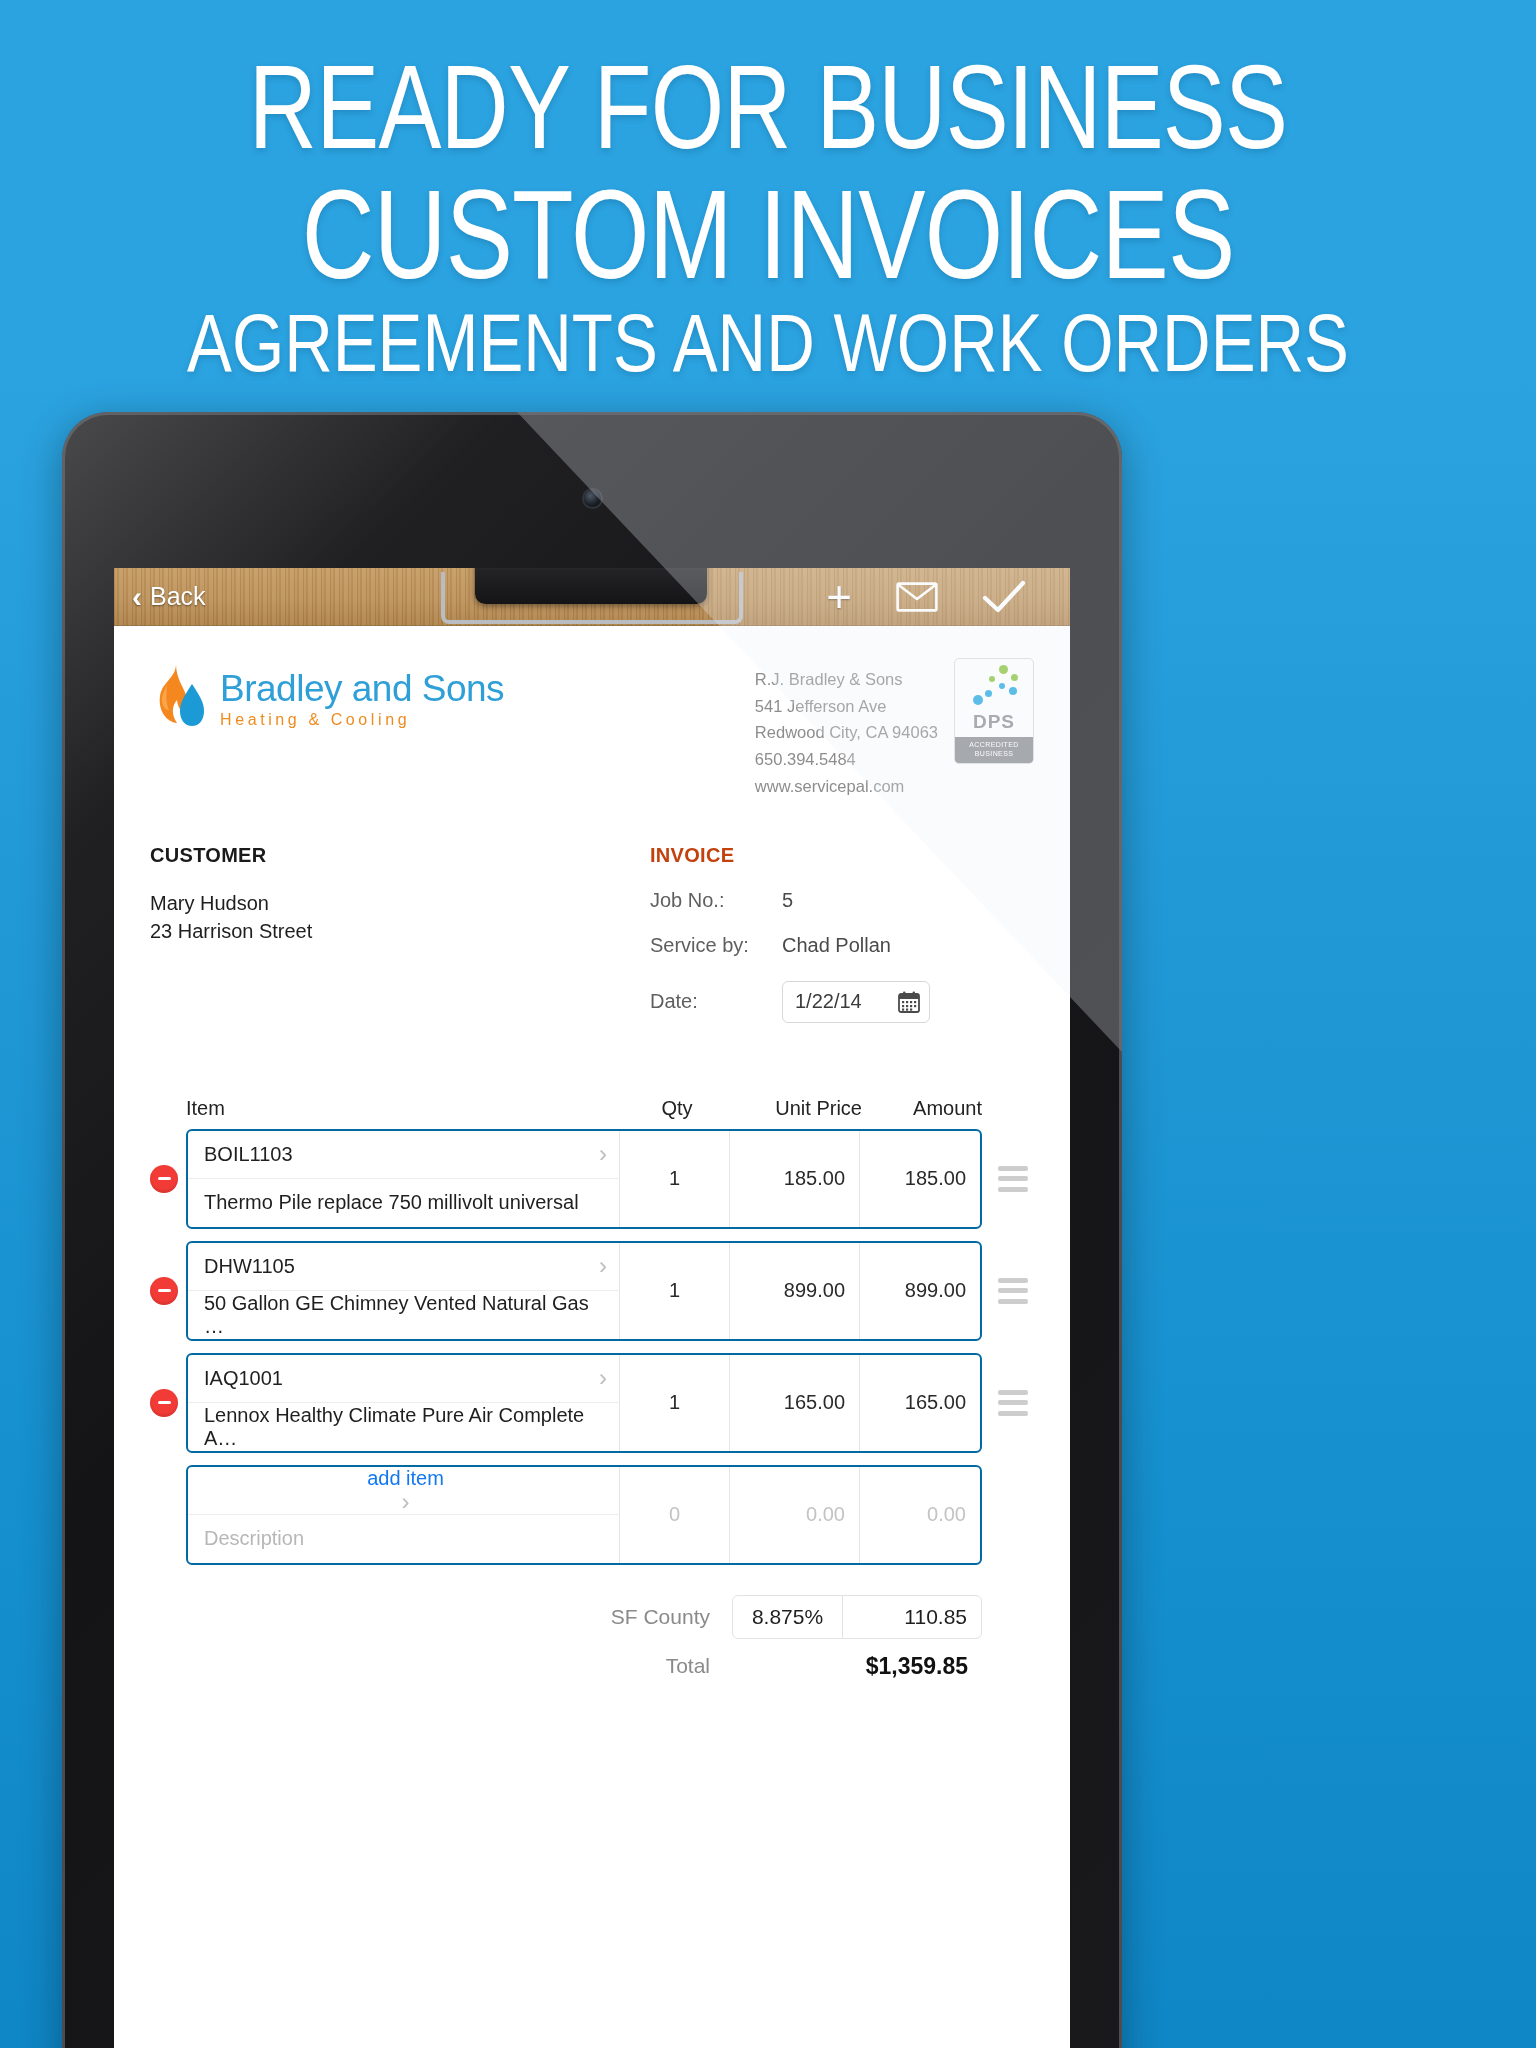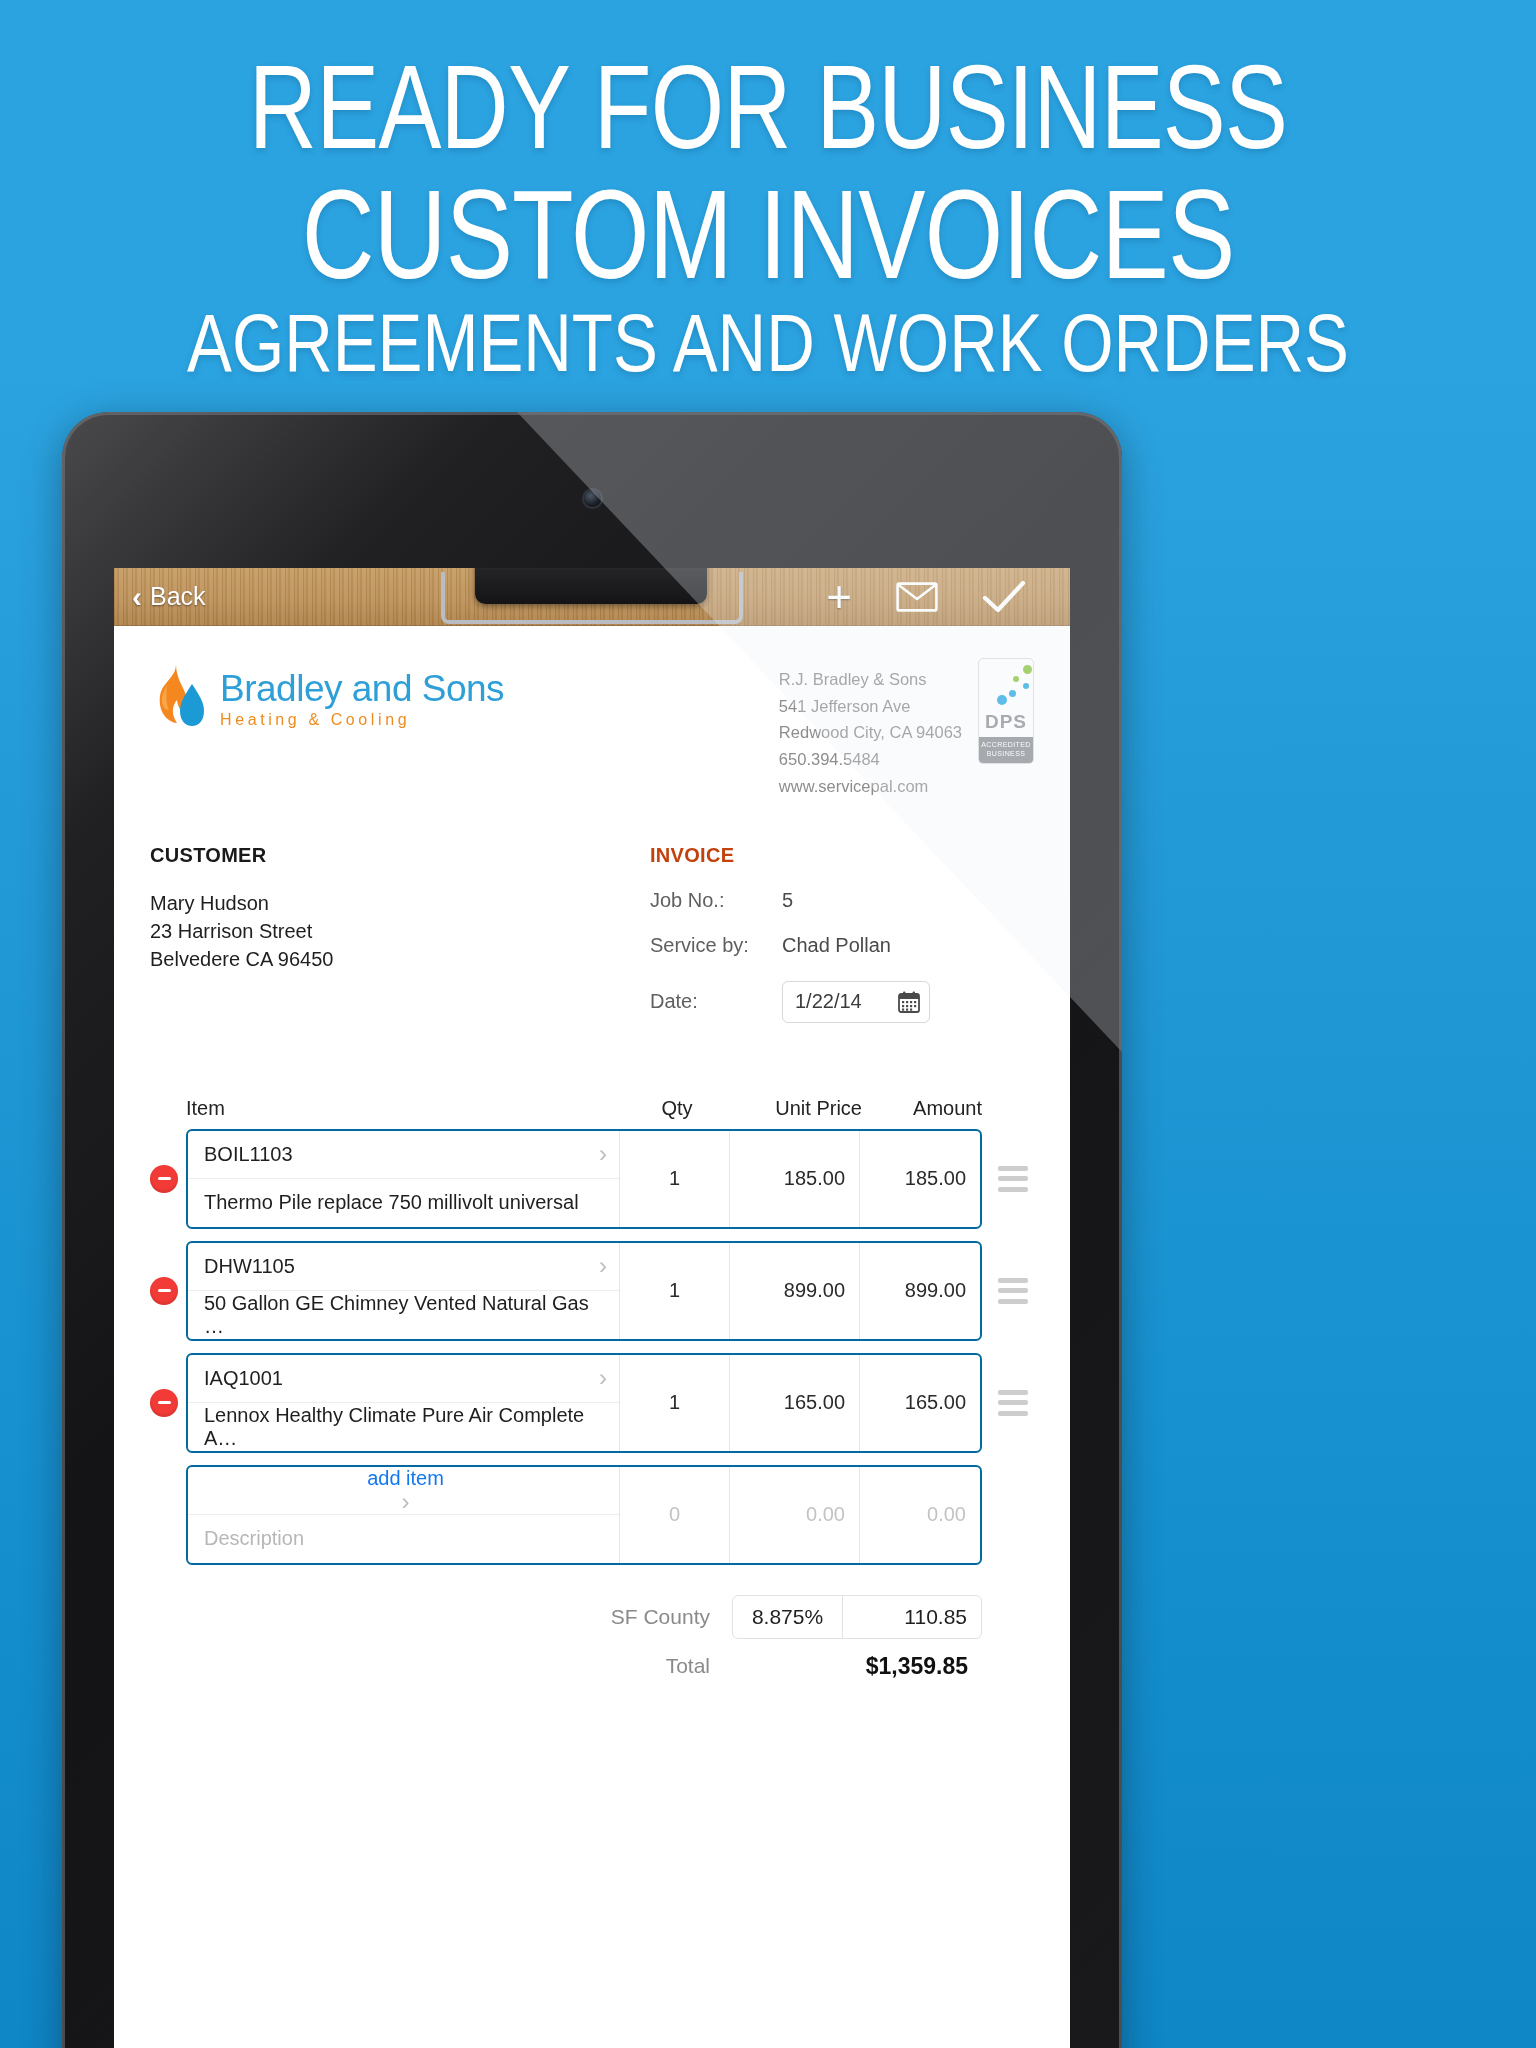--- a/index.html
+++ b/index.html
@@ -212,21 +212,21 @@
     font-size: 16.5px;
     line-height: 1.62;
     color: #8d8d8d;
     padding-top: 10px;
     margin-left: auto;
     margin-right: 16px;
     white-space: nowrap;
   }
 
   .dps {
-    width: 56px;
+    width: 80px;
     flex: none;
     border: 1px solid #dcdcdc;
     border-radius: 5px;
     background: #fff;
     overflow: hidden;
     margin-top: 2px;
   }
   .dps-dots { height: 52px; position: relative; }
   .dps-dots i {
     position: absolute;
@@ -591,21 +591,20 @@
           </div>
         </div>
 
         <div class="info-row">
 
           <div class="info-left">
             <div class="sec-title">CUSTOMER</div>
             <div class="addr">
               <div>Mary Hudson</div>
               <div>23 Harrison Street</div>
-              <div>Belvedere CA 96450</div>
             </div>
           </div>
 
           <div class="info-right">
             <div class="sec-title">INVOICE</div>
 
             <div class="fld">
               <span class="lbl">Job No.:</span>
               <span class="val">5</span>
             </div>

